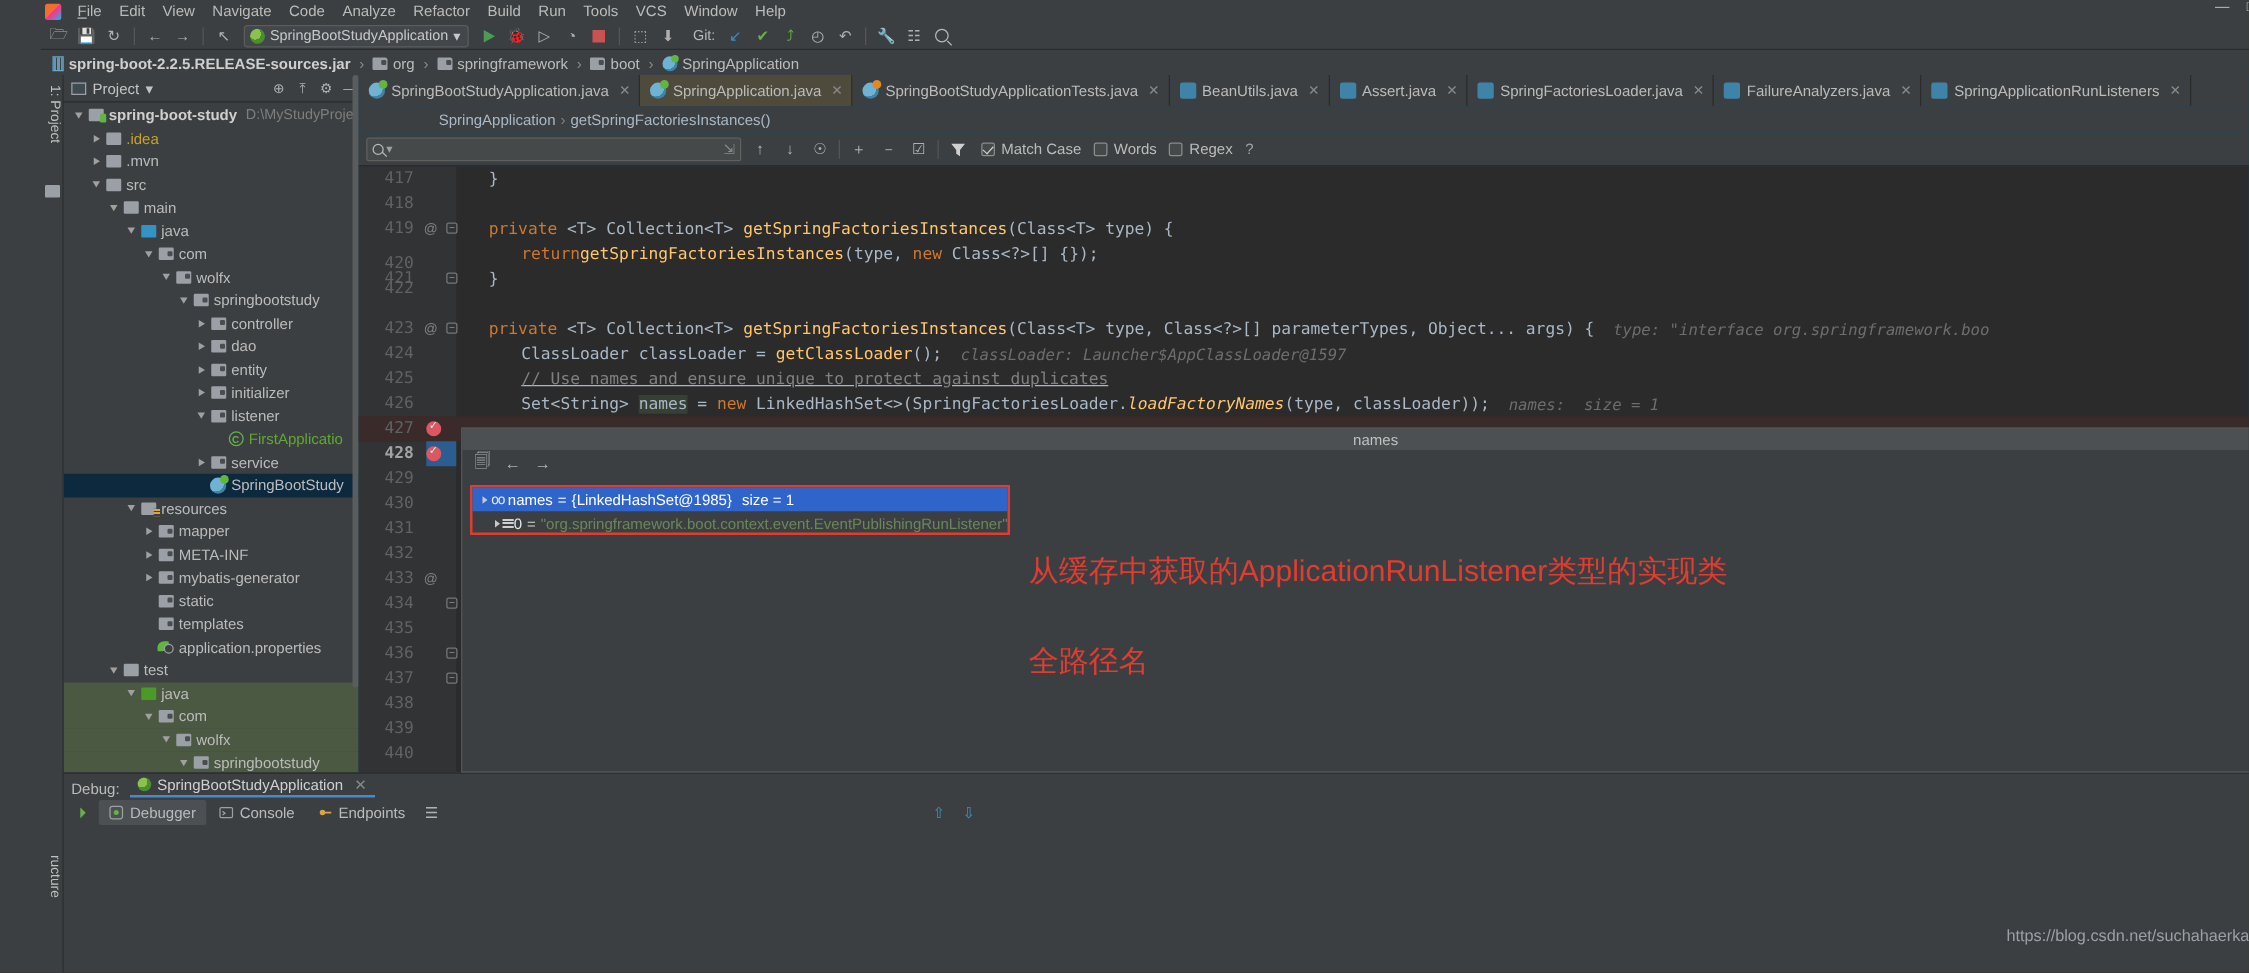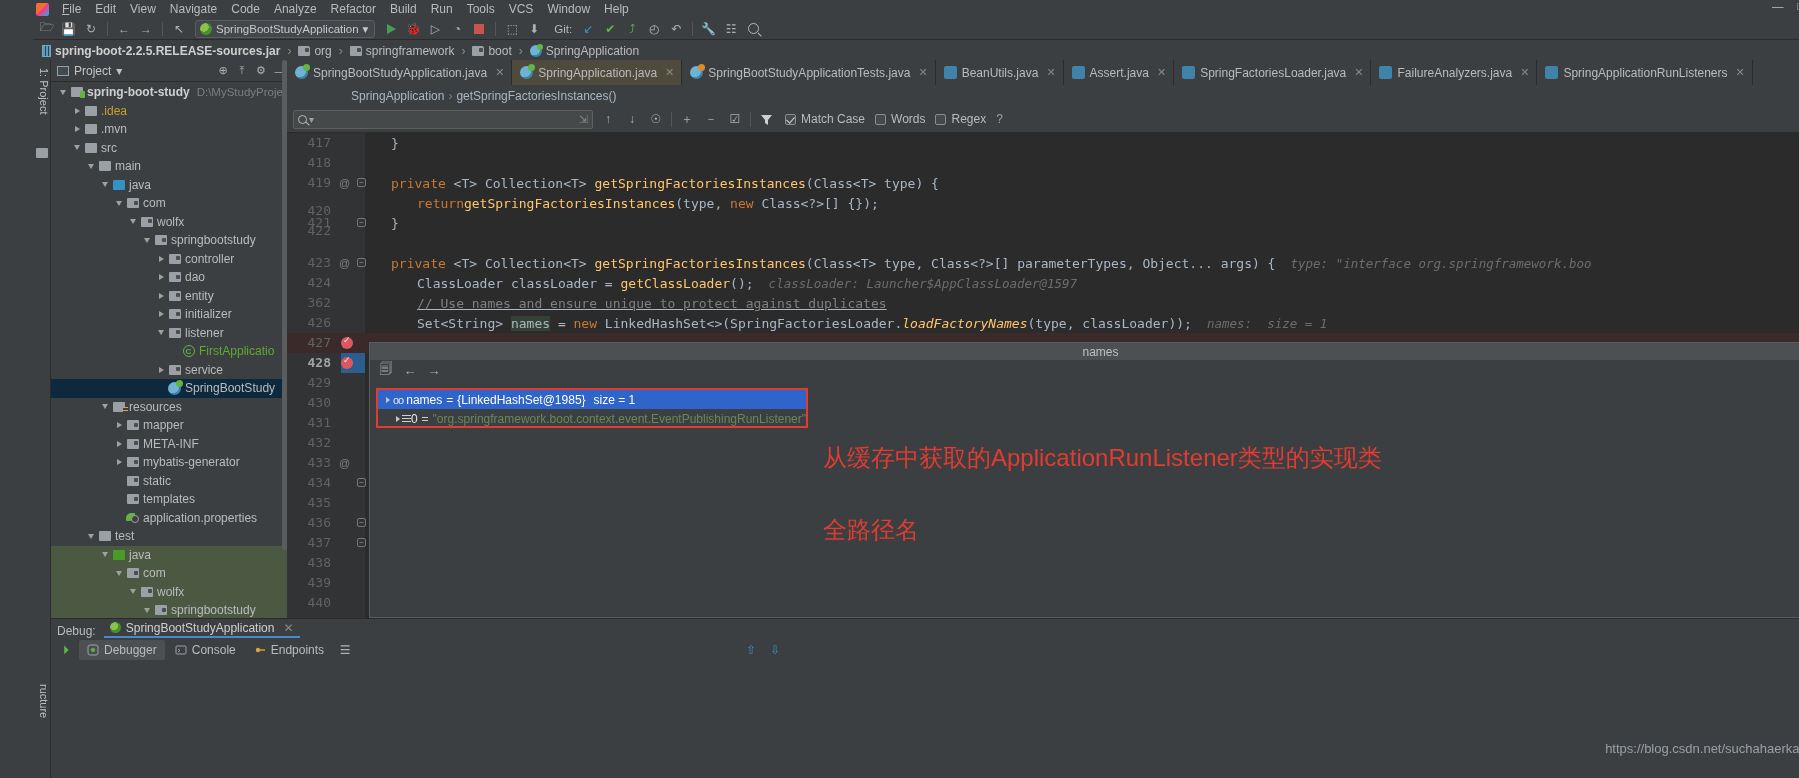--- a/index.html
+++ b/index.html
@@ -724,21 +724,21 @@
           <div class="ln" style="top: 80px; height: 20px; line-height: 20px;">421</div>
           <div class="fold" style="top: 85px;">−</div>
           <div class="line" style="position: absolute; left: 104px; top: 80px; color: rgb(169, 183, 198);">}</div>
           <div class="ln" style="top: 88px; height: 20px; line-height: 20px; padding-left: 19px;">422</div>
           <div class="ln" style="top: 120px; height: 20px; line-height: 20px;">423</div>
           <div class="at" style="top: 120px; height: 20px; line-height: 20px;">@</div>
           <div class="fold" style="top: 125px;">−</div>
           <div class="line" style="position: absolute; left: 104px; top: 120px; color: rgb(169, 183, 198);"><span class="k">private</span> &lt;T&gt; Collection&lt;T&gt; <span class="mth">getSpringFactoriesInstances</span>(Class&lt;T&gt; type, Class&lt;?&gt;[] parameterTypes, Object... args) {<span class="hint">&nbsp;&nbsp;type: "interface org.springframework.boo</span></div>
           <div class="ln" style="top: 140px; height: 20px; line-height: 20px;">424</div>
           <div class="line" style="position: absolute; left: 130px; top: 140px; color: rgb(169, 183, 198);">ClassLoader classLoader = <span class="mth">getClassLoader</span>();<span class="hint">&nbsp;&nbsp;classLoader: Launcher$AppClassLoader@1597</span></div>
-          <div class="ln" style="top: 160px; height: 20px; line-height: 20px;">362</div>
+          <div class="ln" style="top: 160px; height: 20px; line-height: 20px;">425</div>
           <div class="line" style="position: absolute; left: 130px; top: 160px; color: rgb(169, 183, 198); text-decoration: underline;"><span class="cm">// Use names and ensure unique to protect against duplicates</span></div>
           <div class="ln" style="top: 180px; height: 20px; line-height: 20px;">426</div>
           <div class="line" style="position: absolute; left: 130px; top: 180px; color: rgb(169, 183, 198);">Set&lt;String&gt; <span class="sel-tok">names</span> = <span class="k">new</span> LinkedHashSet&lt;&gt;(SpringFactoriesLoader.<span class="mth"><span class="mth ital">loadFactoryNames</span></span>(type, classLoader));<span class="hint">&nbsp;&nbsp;names:  size = 1</span></div>
           <div class="gline-hl" style="top: 200px;"></div>
           <div class="row-hl" style="top: 200px;"></div>
           <div class="ln" style="top: 200px; height: 20px; line-height: 20px;">427</div>
           <div class="bp" style="top: 204px;"></div>
           <div class="gline-blue" style="top: 220px; left: 54px; width: 24px;"></div>
           <div class="ln cur" style="top: 220px; height: 20px; line-height: 20px;">428</div>
           <div class="bp" style="top: 224px;"></div>

